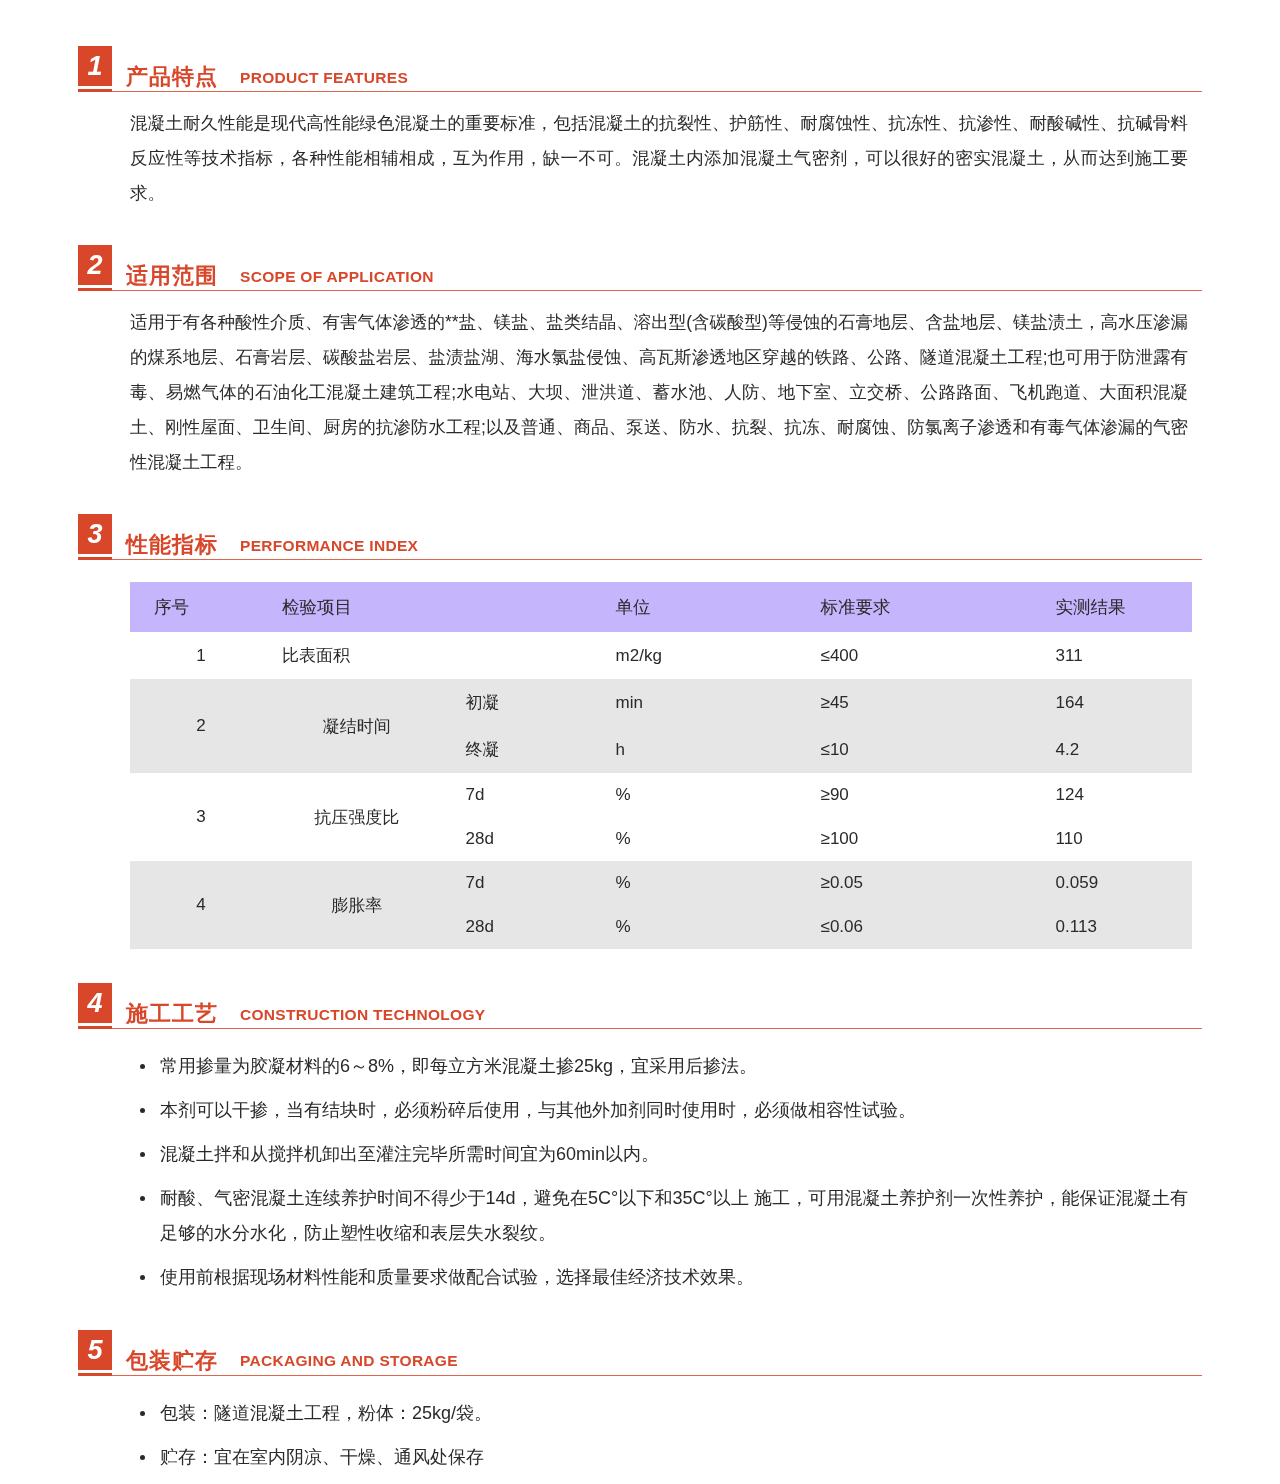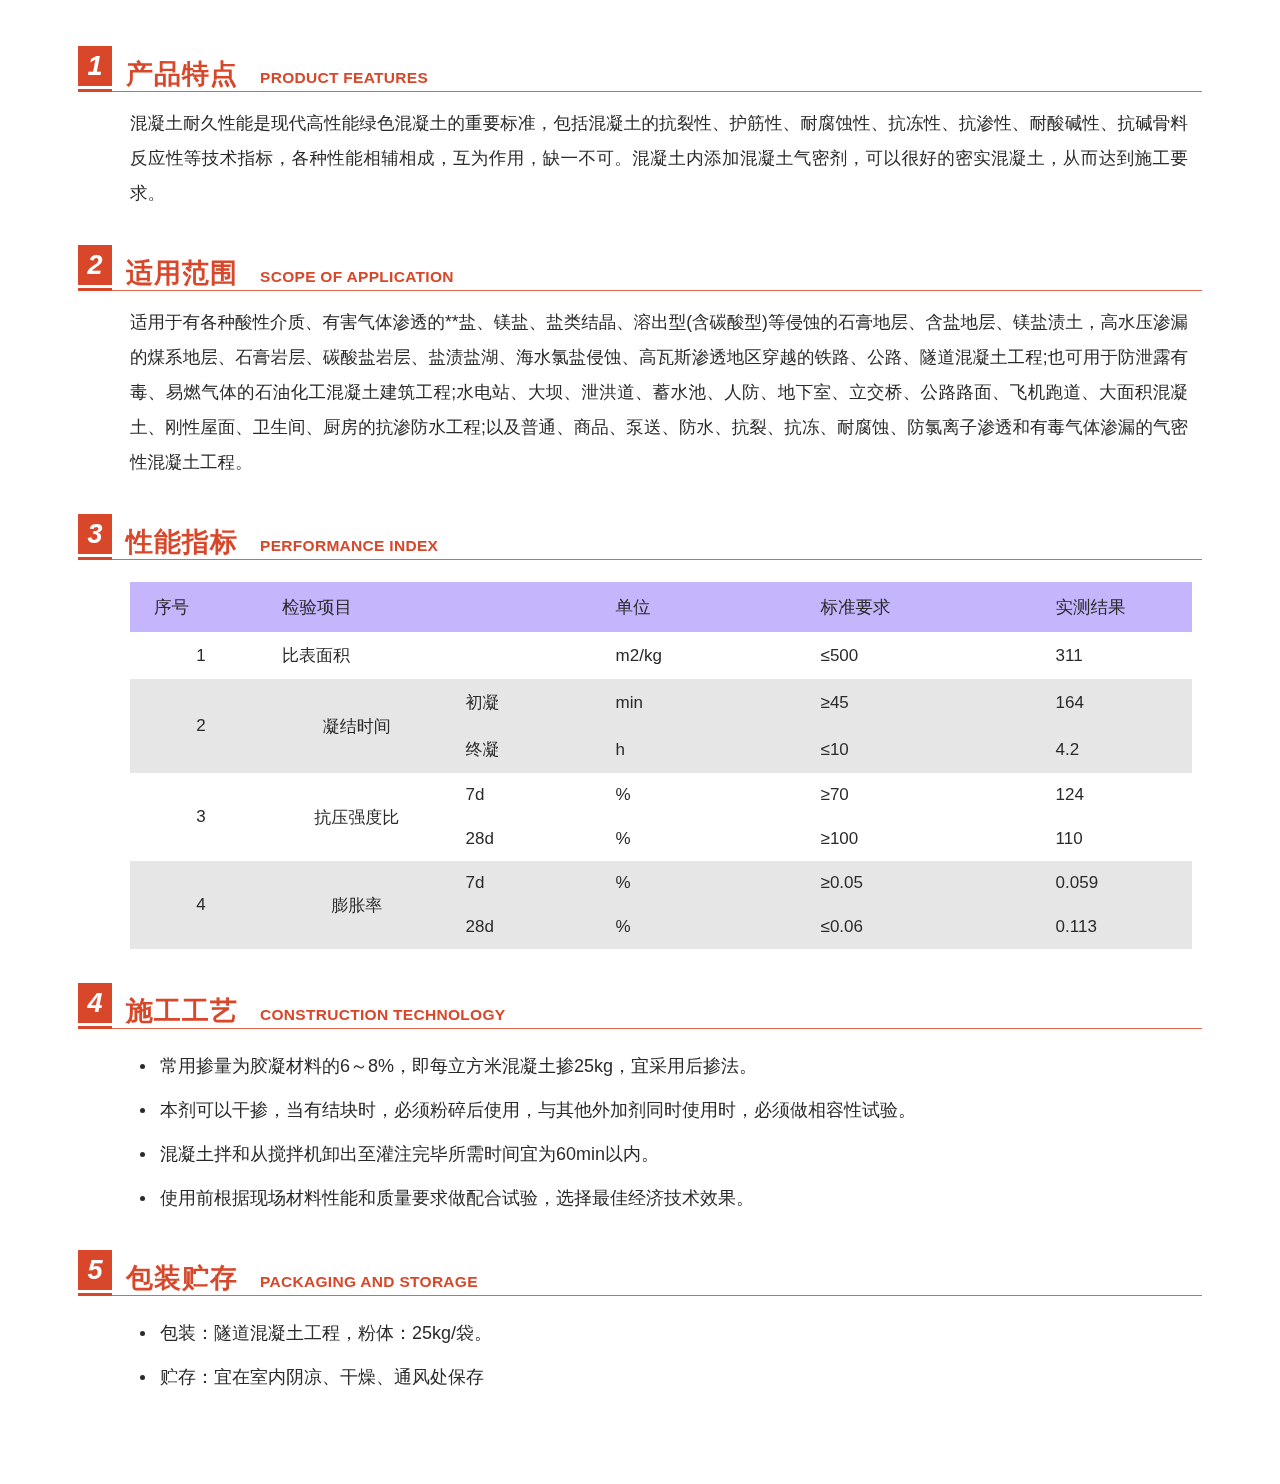--- a/index.html
+++ b/index.html
@@ -38,21 +38,21 @@
     font-size: 27px;
     font-weight: bold;
     font-style: italic;
     line-height: 40px;
     text-align: center;
     flex: 0 0 auto;
     font-family: "Liberation Sans", sans-serif;
   }
   .sec-cn {
     color: #d8472a;
-    font-size: 27px;
+    font-size: 22px;
     font-weight: bold;
     margin-left: 14px;
     letter-spacing: 1px;
     line-height: 1;
     position: relative;
     top: 2px;
   }
   .sec-en {
     color: #d8472a;
     font-size: 15.5px;
@@ -191,21 +191,21 @@
           <th class="c-std">标准要求</th>
           <th class="c-res">实测结果</th>
         </tr>
       </thead>
       <tbody>
 
         <tr class="row-white">
           <td class="c-no">1</td>
           <td class="c-item" colspan="2">比表面积</td>
           <td class="c-unit">m2/kg</td>
-          <td class="c-std">≤500</td>
+          <td class="c-std">≤400</td>
           <td class="c-res">311</td>
         </tr>
 
         <tr class="row-grey">
           <td class="c-no" rowspan="2">2</td>
           <td class="c-item-center" rowspan="2">凝结时间</td>
           <td class="c-sub">初凝</td>
           <td class="c-unit">min</td>
           <td class="c-std">≥45</td>
           <td class="c-res">164</td>
@@ -215,21 +215,21 @@
           <td class="c-unit">h</td>
           <td class="c-std">≤10</td>
           <td class="c-res">4.2</td>
         </tr>
 
         <tr class="row-white">
           <td class="c-no" rowspan="2">3</td>
           <td class="c-item-center" rowspan="2">抗压强度比</td>
           <td class="c-sub">7d</td>
           <td class="c-unit">%</td>
-          <td class="c-std">≥70</td>
+          <td class="c-std">≥90</td>
           <td class="c-res">124</td>
         </tr>
         <tr class="row-white">
           <td class="c-sub">28d</td>
           <td class="c-unit">%</td>
           <td class="c-std">≥100</td>
           <td class="c-res">110</td>
         </tr>
 
         <tr class="row-grey">
@@ -253,20 +253,21 @@
   <div class="section-head">
     <div class="sec-num">4</div>
     <div class="sec-cn">施工工艺</div>
     <div class="sec-en">CONSTRUCTION TECHNOLOGY</div>
     <div class="sec-rule"></div>
   </div>
   <ul class="bullets">
     <li>常用掺量为胶凝材料的6～8%，即每立方米混凝土掺25kg，宜采用后掺法。</li>
     <li>本剂可以干掺，当有结块时，必须粉碎后使用，与其他外加剂同时使用时，必须做相容性试验。</li>
     <li>混凝土拌和从搅拌机卸出至灌注完毕所需时间宜为60min以内。</li>
+    <li>耐酸、气密混凝土连续养护时间不得少于14d，避免在5C°以下和35C°以上 施工，可用混凝土养护剂一次性养护，能保证混凝土有足够的水分水化，防止塑性收缩和表层失水裂纹。</li>
     <li>使用前根据现场材料性能和质量要求做配合试验，选择最佳经济技术效果。</li>
   </ul>
 
   <div class="section-head">
     <div class="sec-num">5</div>
     <div class="sec-cn">包装贮存</div>
     <div class="sec-en">PACKAGING AND STORAGE</div>
     <div class="sec-rule"></div>
   </div>
   <ul class="bullets pack-list">

